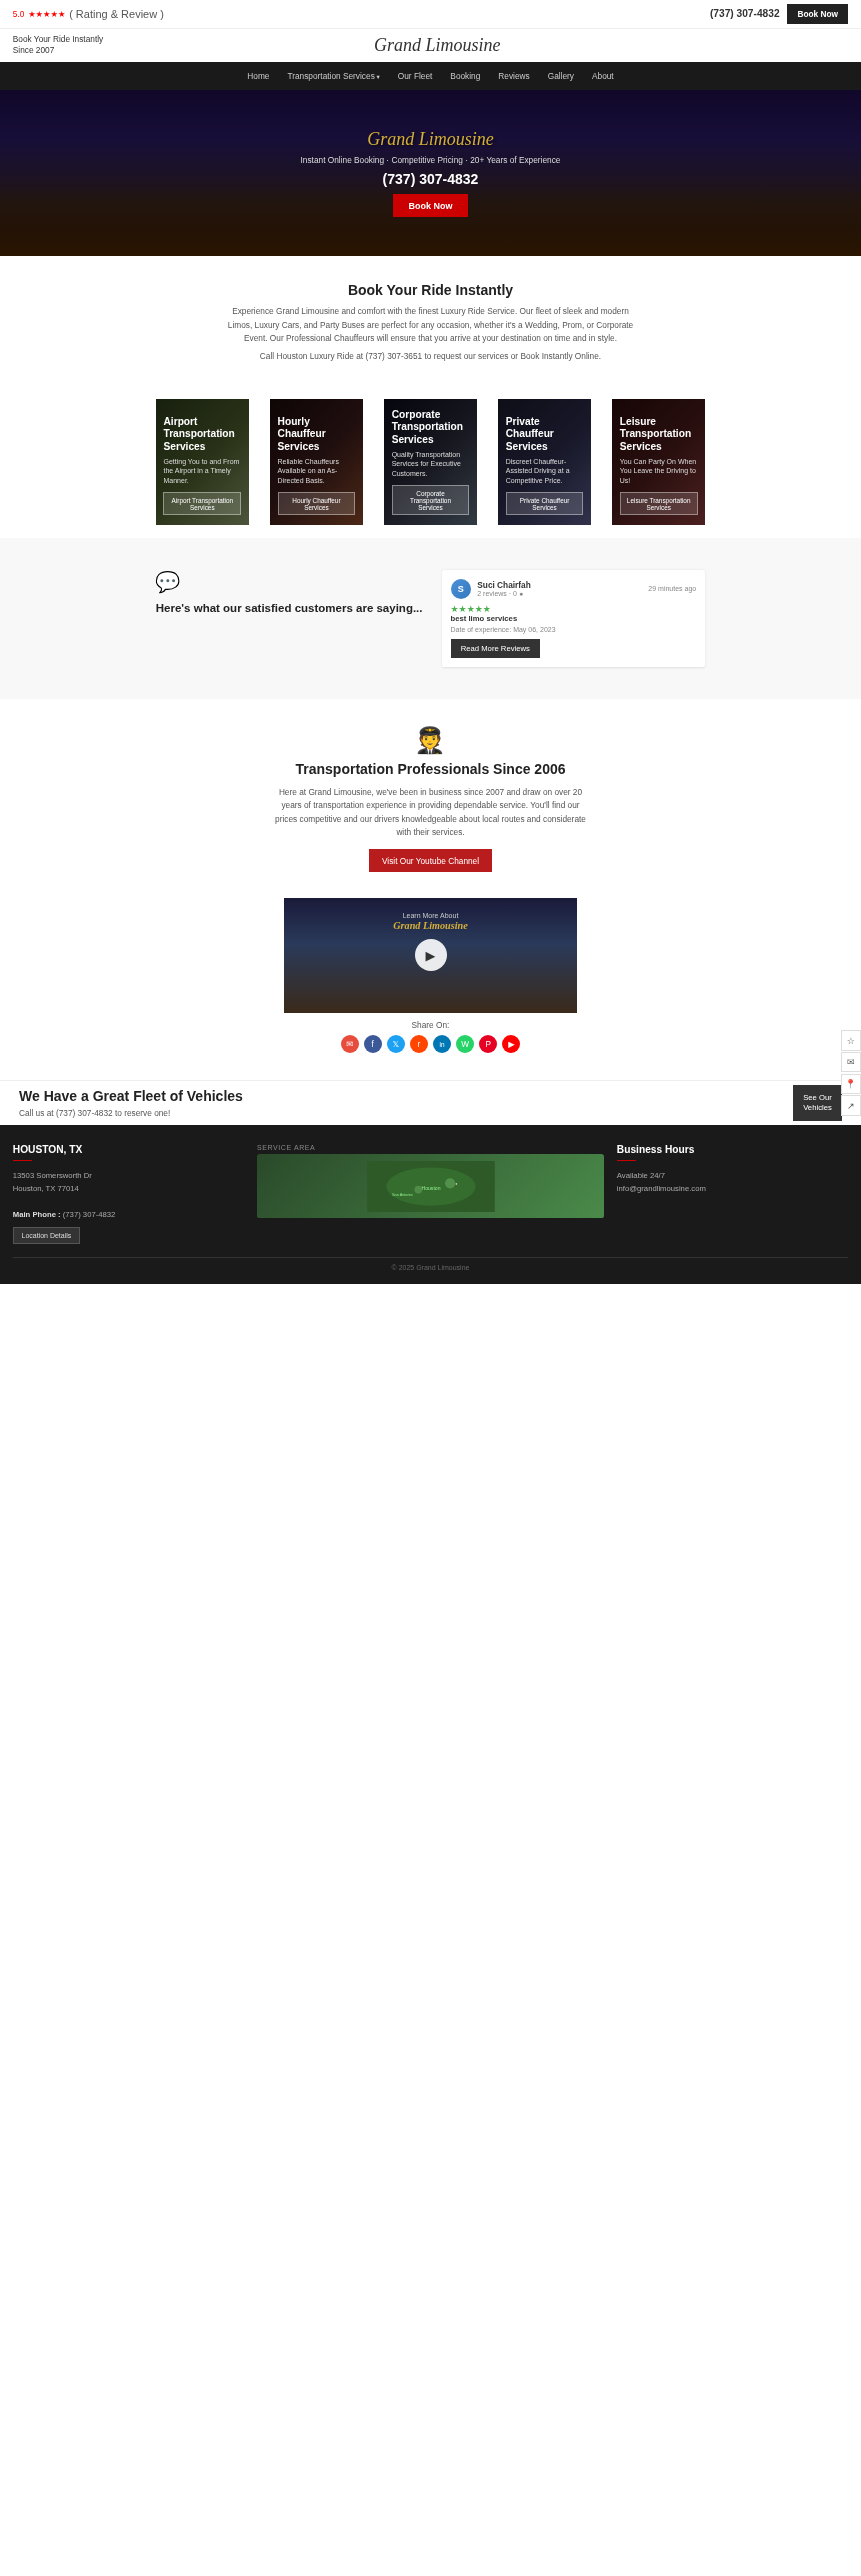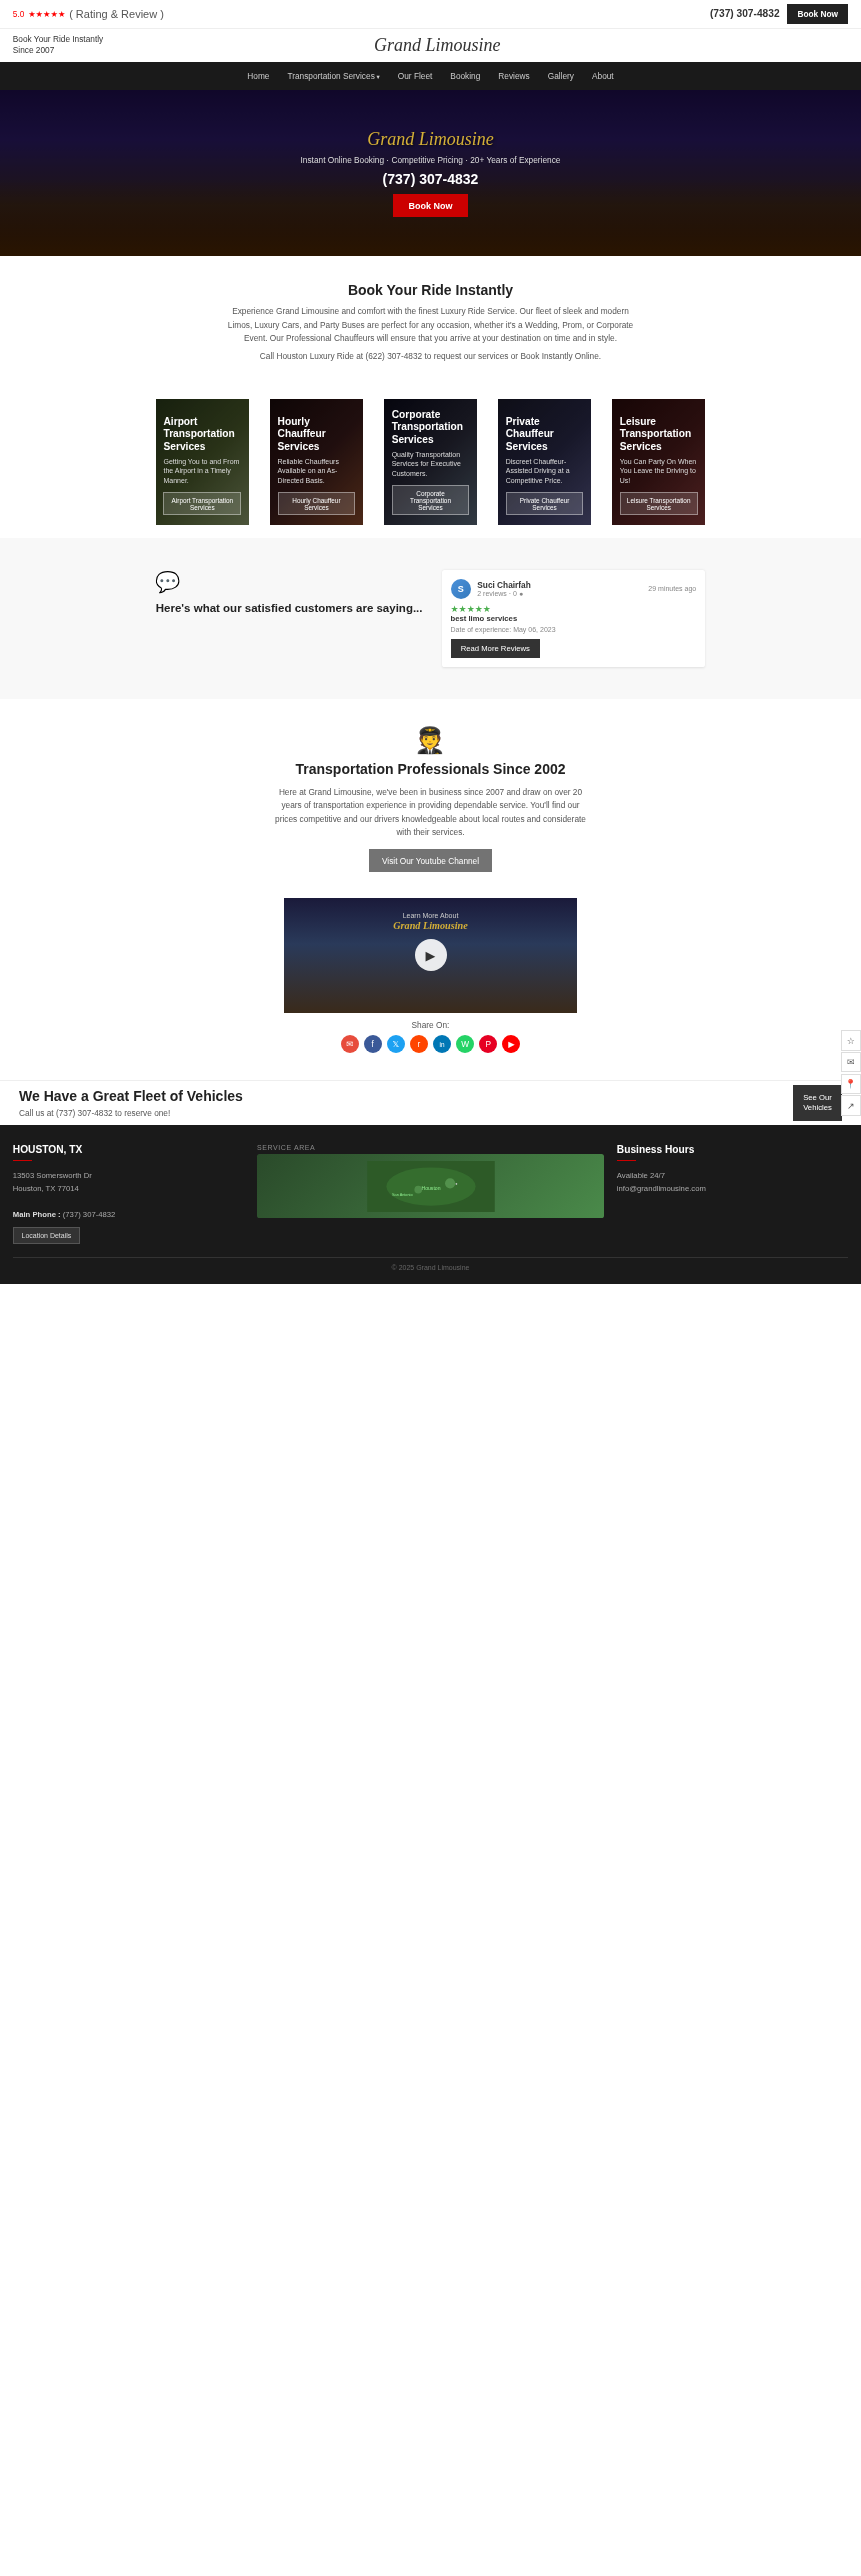--- a/index.html
+++ b/index.html
@@ -251,21 +251,21 @@
     
     .professionals-section {
       text-align: center;
       padding: 25.6px 12.8px;
       background: #fff;
     }
     .prof-icon { font-size: 25.6px; color: #333; margin-bottom: 6.4px; }
     .professionals-section h2 { font-size: 14px; margin-bottom: 9px; color: #222; }
     .professionals-section p { font-size: 8.3px; color: #555; line-height: 1.6; max-width: 319px; margin: 0 auto 10.2px; }
     .btn-youtube {
-      background: #737373;
+      background: #b91c1c;
       color: #fff;
       padding: 6.4px 12.8px;
       border: none;
       cursor: pointer;
       font-size: 8.3px;
     }
 
     
     .video-section {
       max-width: 319px;
@@ -420,21 +420,21 @@
     <div class="hero-subtitle">Instant Online Booking · Competitive Pricing · 20+ Years of Experience</div>
     <div class="hero-phone">(737) 307-4832</div>
     <button class="btn-hero">Book Now</button>
   </div>
 </div>
 
 <div style="background:#fff; padding: 6.4px 0;">
   <div class="book-ride-section">
     <h2>Book Your Ride Instantly</h2>
     <p>Experience Grand Limousine and comfort with the finest Luxury Ride Service. Our fleet of sleek and modern Limos, Luxury Cars, and Party Buses are perfect for any occasion, whether it's a Wedding, Prom, or Corporate Event. Our Professional Chauffeurs will ensure that you arrive at your destination on time and in style.</p>
-    <p>Call Houston Luxury Ride at (622) 307-4832 to request our services or Book Instantly Online.</p>
+    <p>Call Houston Luxury Ride at (737) 307-3651 to request our services or Book Instantly Online.</p>
   </div>
 </div>
 
 <div class="services-grid">
   <div class="service-card">
     <div class="service-card-bg airport"></div>
     <div class="service-card-content">
       <div class="service-card-title">Airport Transportation Services</div>
       <div class="service-card-desc">Getting You to and From the Airport in a Timely Manner.</div>
       <button class="service-card-btn">Airport Transportation Services</button>
@@ -494,21 +494,21 @@
         <div class="review-text">best limo services</div>
         <div class="review-date">Date of experience: May 06, 2023</div>
         <button class="btn-read-more">Read More Reviews</button>
       </div>
     </div>
   </div>
 </div>
 
 <div class="professionals-section">
   <div class="prof-icon">🧑‍✈️</div>
-  <h2>Transportation Professionals Since 2002</h2>
+  <h2>Transportation Professionals Since 2006</h2>
   <p>Here at Grand Limousine, we've been in business since 2007 and draw on over 20 years of transportation experience in providing dependable service. You'll find our prices competitive and our drivers knowledgeable about local routes and considerate with their services.</p>
   <button class="btn-youtube">Visit Our Youtube Channel</button>
 </div>
 
 <div class="video-section">
   <div class="video-thumb">
     <div class="video-text">
       <small>Learn More About</small>
       <h3>Grand Limousine</h3>
     </div>

